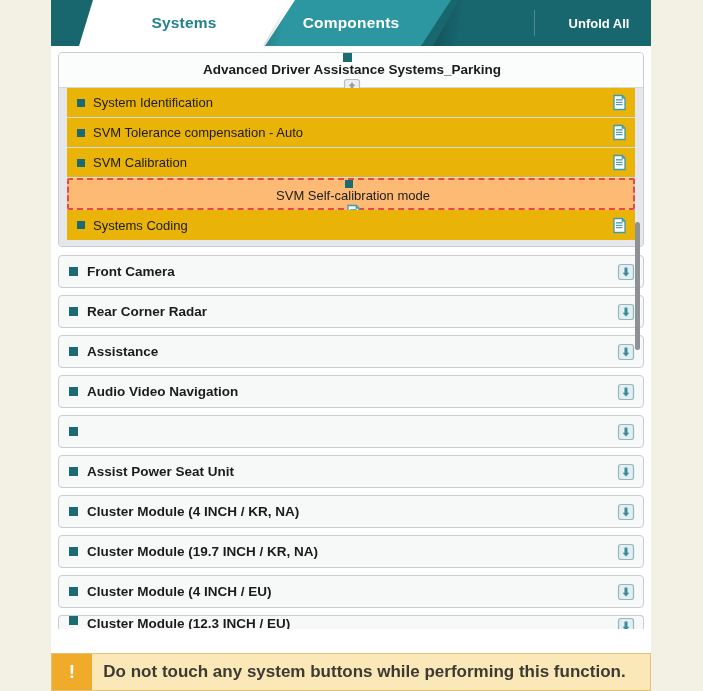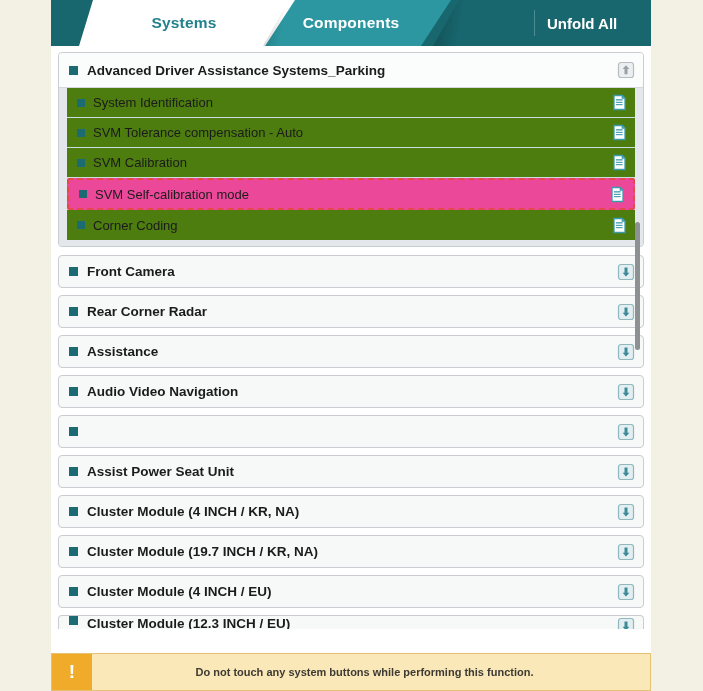--- a/index.html
+++ b/index.html
@@ -84,22 +84,23 @@
     background: #4d8c92;
   }
   .unfold-all {
     position: absolute;
     right: 0px;
     top: 0;
     width: 104px;
     height: 46px;
     display: flex;
     align-items: center;
+    justify-content: center;
     color: #ffffff;
-    font-size: 15px;
+    font-size: 13px;
     font-weight: bold;
   }
 
   
   .panel {
     position: relative;
     background: #ffffff;
     height: 645px;
     box-sizing: border-box;
     padding: 6px 7px 0 7px;
@@ -121,40 +122,42 @@
     overflow: hidden;
   }
   .group-head {
     display: flex;
     align-items: center;
     height: 35px;
     background: #fbfcfc;
     border-bottom: 1px solid #d5d9dd;
     padding: 0 8px 0 10px;
     box-sizing: border-box;
+    flex-direction: column;
   }
   .sublist {
     padding: 0 8px 6px 8px;
     background: #e4e8ec;
   }
   .subrow {
     display: flex;
     align-items: center;
     height: 30px;
-    background: #4d7c0f;
+    background: #eab308;
     border-bottom: 1px solid #cddde2;
     padding: 0 6px 0 10px;
     box-sizing: border-box;
     position: relative;
   }
   .subrow.selected {
     border: 2px dashed #e5494a;
-    background: #ec4899;
+    background: #fdba74;
     border-radius: 2px;
     height: 32px;
+    flex-direction: column;
   }
   .subrow:last-child { border-bottom: none; }
 
   
   .row {
     display: flex;
     align-items: center;
     height: 33px;
     background: #f7f8f8;
     border: 1px solid #c9ccd1;
@@ -253,21 +256,21 @@
     color: #ffffff;
     font-size: 19px;
     font-weight: bold;
     flex: 0 0 auto;
   }
   .footer-text {
     flex: 1 1 auto;
     display: flex;
     align-items: center;
     justify-content: center;
-    font-size: 11px;
+    font-size: 17px;
     font-weight: bold;
     color: #3d3a33;
     padding-right: 13px;
   }
 </style>
 </head>
 <body>
 
 <div class="app">
 
@@ -353,21 +356,21 @@
                 <path d="M3 1.5 H11.3 L14 4.2 V15.5 H3 Z" fill="#ffffff" stroke="#3c9aad" stroke-width="1.3"></path>
                 <path d="M11.3 1.5 V4.2 H14" fill="none" stroke="#3c9aad" stroke-width="1.3"></path>
                 <rect x="5" y="5.2" width="6.6" height="1.3" fill="#3c9aad"></rect>
                 <rect x="5" y="7.8" width="6.6" height="1.1" fill="#3c9aad"></rect>
                 <rect x="5" y="10.1" width="6.6" height="1.1" fill="#3c9aad"></rect>
               </svg>
             </span>
           </div>
           <div class="subrow">
             <span class="bullet sm"></span>
-            <span class="label-reg">Corner Coding</span>
+            <span class="label-reg">Systems Coding</span>
             <span class="spacer"></span>
             <span class="icon-btn">
               <svg width="17" height="17" viewBox="0 0 17 17">
                 <path d="M3 1.5 H11.3 L14 4.2 V15.5 H3 Z" fill="#ffffff" stroke="#3c9aad" stroke-width="1.3"></path>
                 <path d="M11.3 1.5 V4.2 H14" fill="none" stroke="#3c9aad" stroke-width="1.3"></path>
                 <rect x="5" y="5.2" width="6.6" height="1.3" fill="#3c9aad"></rect>
                 <rect x="5" y="7.8" width="6.6" height="1.1" fill="#3c9aad"></rect>
                 <rect x="5" y="10.1" width="6.6" height="1.1" fill="#3c9aad"></rect>
               </svg>
             </span>

